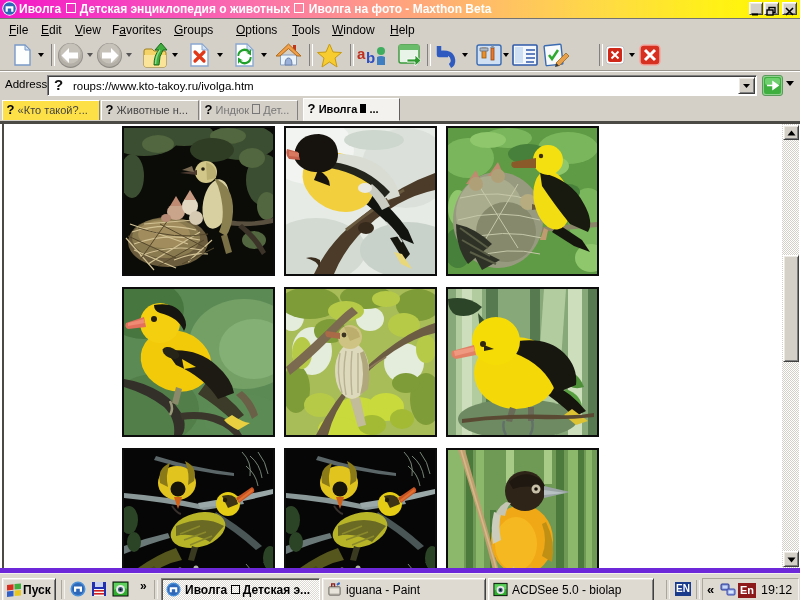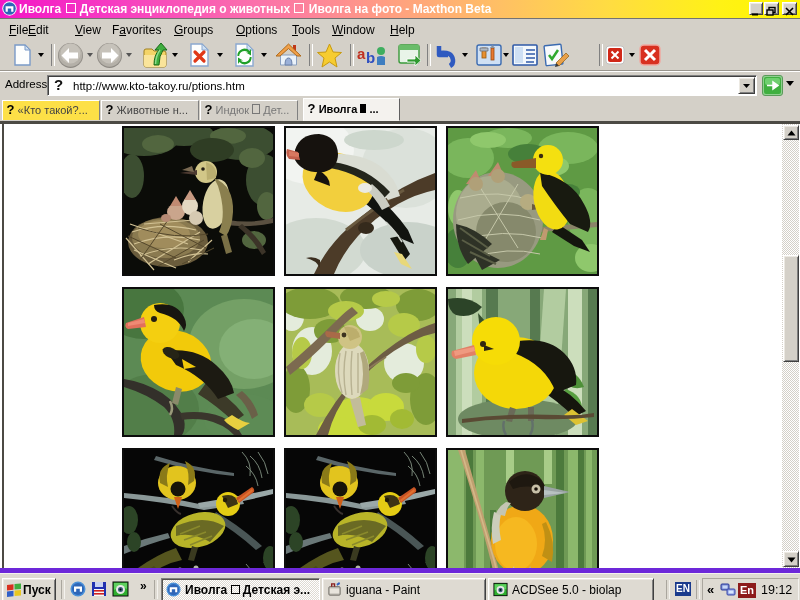--- a/index.html
+++ b/index.html
@@ -28,21 +28,21 @@
         <rect x="4" y="1.5" width="6" height="5" fill="none" stroke="#000" stroke-width="1.4"></rect>
         <rect x="2" y="4" width="6" height="5" fill="#d4d0c8" stroke="#000" stroke-width="1.4"></rect>
       </svg></div>
   <div class="abs raised" style="left:782px;top:2px;width:13px;height:11px;"><svg width="13" height="11" viewBox="0 0 13 11">
         <path d="M3 2 L10 9 M10 2 L3 9" stroke="#000" stroke-width="1.6"></path>
       </svg></div>
 </div>
 
 <div class="abs" style="left:0;top:18px;width:800px;height:22px;background:#d4d0c8;border-top:1px solid #737373;">
   <div class="abs menuitem" style="left:9px;top:4px;"><u>F</u>ile</div>
-  <div class="abs menuitem" style="left:28px;top:4px;"><u>E</u>dit</div>
+  <div class="abs menuitem" style="left:41px;top:4px;"><u>E</u>dit</div>
   <div class="abs menuitem" style="left:75px;top:4px;"><u>V</u>iew</div>
   <div class="abs menuitem" style="left:112px;top:4px;">F<u>a</u>vorites</div>
   <div class="abs menuitem" style="left:174px;top:4px;"><u>G</u>roups</div>
   <div class="abs menuitem" style="left:236px;top:4px;"><u>O</u>ptions</div>
   <div class="abs menuitem" style="left:292px;top:4px;"><u>T</u>ools</div>
   <div class="abs menuitem" style="left:332px;top:4px;"><u>W</u>indow</div>
   <div class="abs menuitem" style="left:390px;top:4px;"><u>H</u>elp</div>
 </div>
 
 <div class="abs" style="left:0;top:40px;width:800px;height:30px;background:#d4d0c8;border-bottom:1px solid #9a968e;" id="toolbar">
@@ -160,21 +160,21 @@
   <svg class="abs" style="left:639px;top:4px" width="22" height="22" viewBox="0 0 22 22">
       <rect x="1" y="1" width="20" height="20" rx="4" fill="#d83020" stroke="#f0a8a0" stroke-width="1.5"></rect>
       <path d="M6 6 L16 16 M16 6 L6 16" stroke="#fff" stroke-width="3"></path>
     </svg>
 </div>
 
 <div class="abs" style="left:0;top:71px;width:800px;height:27px;background:#d4d0c8;border-top:1px solid #fff;">
   <div class="abs" style="left:5px;top:6px;font-size:11.5px;">Address</div>
   <div class="abs sunken" style="left:47px;top:3px;width:708px;height:19px;">
     <div class="abs" style="left:6px;top:0px;font-size:15px;font-weight:bold;color:#111;">?</div>
-    <div class="abs" style="left:25px;top:3.5px;font-size:11.5px;color:#000;white-space:nowrap;">http://www.kto-takoy.ru/ptions.htm</div>
+    <div class="abs" style="left:25px;top:3.5px;font-size:11.5px;color:#000;white-space:nowrap;">roups://www.kto-takoy.ru/ivolga.htm</div>
     <div class="abs raised" style="right:1px;top:1px;width:15px;height:15px;"><svg width="15" height="15">
           <path d="M4 6 L11 6 L7.5 10 Z" fill="#000"></path>
         </svg></div>
   </div>
   <div class="abs" style="left:762px;top:3px;width:19px;height:19px;background:#8fd08f;border:1px solid #5a9a5a;border-radius:3px;">
     <svg width="19" height="19" viewBox="0 0 19 19">
         <rect x="1" y="1" width="17" height="17" rx="2" fill="#3faf3f"></rect>
         <rect x="2" y="2" width="15" height="7" rx="2" fill="#6fcf6f"></rect>
         <path d="M4 9.5 L10 9.5 L10 6 L15 9.5 L10 13 L10 9.5" fill="#fff" stroke="#fff" stroke-width="1.5"></path>
       </svg>

